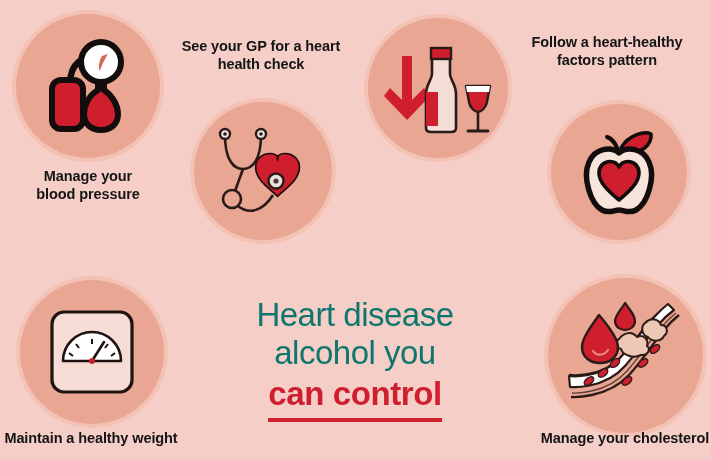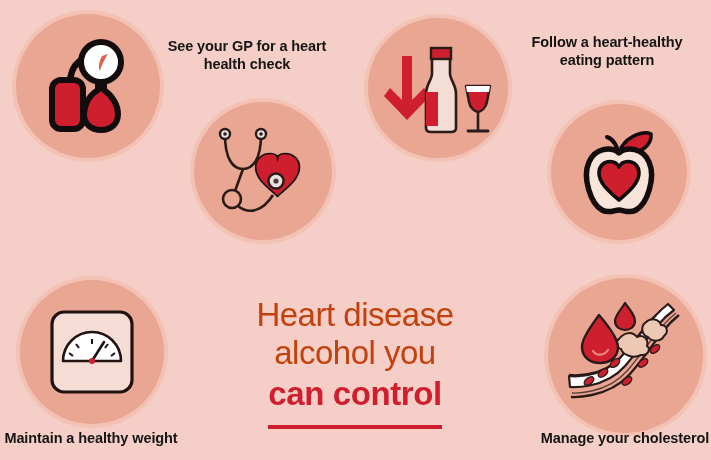--- a/index.html
+++ b/index.html
@@ -43,32 +43,32 @@
   #headline{
     position:absolute;
     left:219px;top:296px;
     width:272px;
     text-align:center;
     line-height:1.16;
   }
   #headline .l1,#headline .l2{
     display:block;
     font-size:33px;
-    color:#c2410c;
+    color:#0f766e;
     font-weight:400;
     letter-spacing:-0.5px;
   }
   #headline .l3{
     display:inline-block;
     margin-top:2px;
     font-size:33px;
     font-weight:bold;
     color:#cf1e2e;
     letter-spacing:-0.4px;
-    padding-bottom:12px;
+    padding-bottom:5px;
     border-bottom:4px solid #cf1e2e;
   }
 </style>
 </head>
 <body>
 
 <div id="poster">
 
   <div class="badge" style="left:16px;top:14px;width:144px;height:144px;">
     <span>
@@ -78,20 +78,22 @@
 
         <rect x="16" y="46" width="31" height="49" rx="9" fill="#cf1e2e" stroke="#120d0c" stroke-width="6"></rect>
 
         <path d="M62 36 L62 56 C52 62 48 72 48 80 C48 90 55 96 65 96 C75 96 82 90 82 80 C82 72 77 62 68 56 L68 36 Z" fill="#cf1e2e" stroke="#120d0c" stroke-width="6" stroke-linejoin="round"></path>
 
         <circle cx="65" cy="28" r="20" fill="#ffffff" stroke="#120d0c" stroke-width="6"></circle>
         <path d="M72 20 C68 26 65 33 64 37 C62 34 63 27 66 22 Z" fill="#d9654f"></path>
       </svg>
     </span>
   </div>
+  <div class="caption" style="left:8px;top:168px;width:160px;">Manage your
+blood pressure</div>
 
   <div class="badge" style="left:194px;top:102px;width:138px;height:138px;">
     <span>
       <svg width="104" height="104" viewBox="0 0 104 104" fill="none">
 
         <path d="M70 26 C61 26 55.5 32 55.5 39.5 C55.5 52 70 61 77 68 C84 61 98.5 52 98.5 39.5 C98.5 32 93 26 84 26 C79.5 26 76 28.5 77 31.5 C78 28.5 74.5 26 70 26 Z" fill="#cf1e2e" stroke="#120d0c" stroke-width="1.6" transform="translate(-12,8) scale(1.02)"></path>
 
         <path d="M14 16 C14 40 22 50 32 50 C42 50 50 40 50 16" stroke="#2a1a18" stroke-width="2.6" fill="none"></path>
         <circle cx="14" cy="15" r="5" fill="#e8e3e0" stroke="#2a1a18" stroke-width="2.4"></circle>
         <circle cx="14" cy="15" r="1.8" fill="#2a1a18"></circle>
@@ -100,21 +102,21 @@
 
         <path d="M32 50 L24 72" stroke="#2a1a18" stroke-width="2.6" fill="none"></path>
         <circle cx="21" cy="80" r="9" fill="none" stroke="#2a1a18" stroke-width="2.6"></circle>
         <path d="M27 87 C38 96 52 92 62 76" stroke="#2a1a18" stroke-width="2.6" fill="none"></path>
 
         <circle cx="65" cy="62" r="7.5" fill="#e8e3e0" stroke="#2a1a18" stroke-width="2.4"></circle>
         <circle cx="65" cy="62" r="2.6" fill="#4b3b38"></circle>
       </svg>
     </span>
   </div>
-  <div class="caption" style="left:154px;top:38px;width:186px;">See your GP for a heart
+  <div class="caption" style="left:168px;top:38px;width:186px;">See your GP for a heart
 health check</div>
 
   <div class="badge" style="left:368px;top:18px;width:140px;height:140px;">
     <span>
       <svg width="108" height="104" viewBox="0 0 108 104" fill="none">
 
         <path d="M16 18 L26 18 L26 62 L38 50 L44 58 L21 82 L-2 58 L4 50 L16 62 Z" fill="#cf1e2e" transform="translate(2,2)"></path>
 
         <path d="M48 22 L66 22 L66 38 C66 44 72 48 72 58 L72 92 C72 95 70 96 67 96 L47 96 C44 96 42 95 42 92 L42 58 C42 48 48 44 48 38 Z" fill="#f4ddd4" stroke="#2a1a18" stroke-width="2.6" stroke-linejoin="round"></path>
         <rect x="47" y="12" width="20" height="11" fill="#cf1e2e" stroke="#2a1a18" stroke-width="2.4"></rect>
@@ -136,21 +138,21 @@
 
         <path d="M52 26 C60 12 76 9 82 12 C83 22 73 32 58 31 Z" fill="#cf1e2e" stroke="#120d0c" stroke-width="3.6" stroke-linejoin="round"></path>
 
         <path d="M50 31 C42 24 26 26 20 40 C13 56 22 82 33 88 C40 92 45 88 50 88 C55 88 60 92 67 88 C78 82 87 56 80 40 C74 26 58 24 50 31 Z" fill="#f7e4db" stroke="#120d0c" stroke-width="5.5" stroke-linejoin="round"></path>
 
         <path d="M50 78 C38 68 30 60 30 51 C30 44 35 39.5 41 39.5 C45 39.5 48.5 42 50 45 C51.5 42 55 39.5 59 39.5 C65 39.5 70 44 70 51 C70 60 62 68 50 78 Z" fill="#cf1e2e" stroke="#120d0c" stroke-width="3.6" stroke-linejoin="round"></path>
       </svg>
     </span>
   </div>
   <div class="caption" style="left:512px;top:34px;width:190px;">Follow a heart-healthy
-eating pattern</div>
+factors pattern</div>
 
   <div class="badge" style="left:20px;top:280px;width:144px;height:144px;">
     <span>
       <svg width="86" height="86" viewBox="0 0 86 86" fill="none">
         <rect x="3" y="3" width="80" height="80" rx="12" fill="#f5ddd5" stroke="#201210" stroke-width="3.2"></rect>
         <path d="M14 52 A29 29 0 0 1 72 52 Z" fill="#ffffff" stroke="#201210" stroke-width="2.6" stroke-linejoin="round"></path>
         <path d="M20 44 L24 47" stroke="#201210" stroke-width="2"></path>
         <path d="M27 35 L30 39" stroke="#201210" stroke-width="2"></path>
         <path d="M43 30 L43 35" stroke="#201210" stroke-width="2"></path>
         <path d="M59 35 L56 39" stroke="#201210" stroke-width="2"></path>

